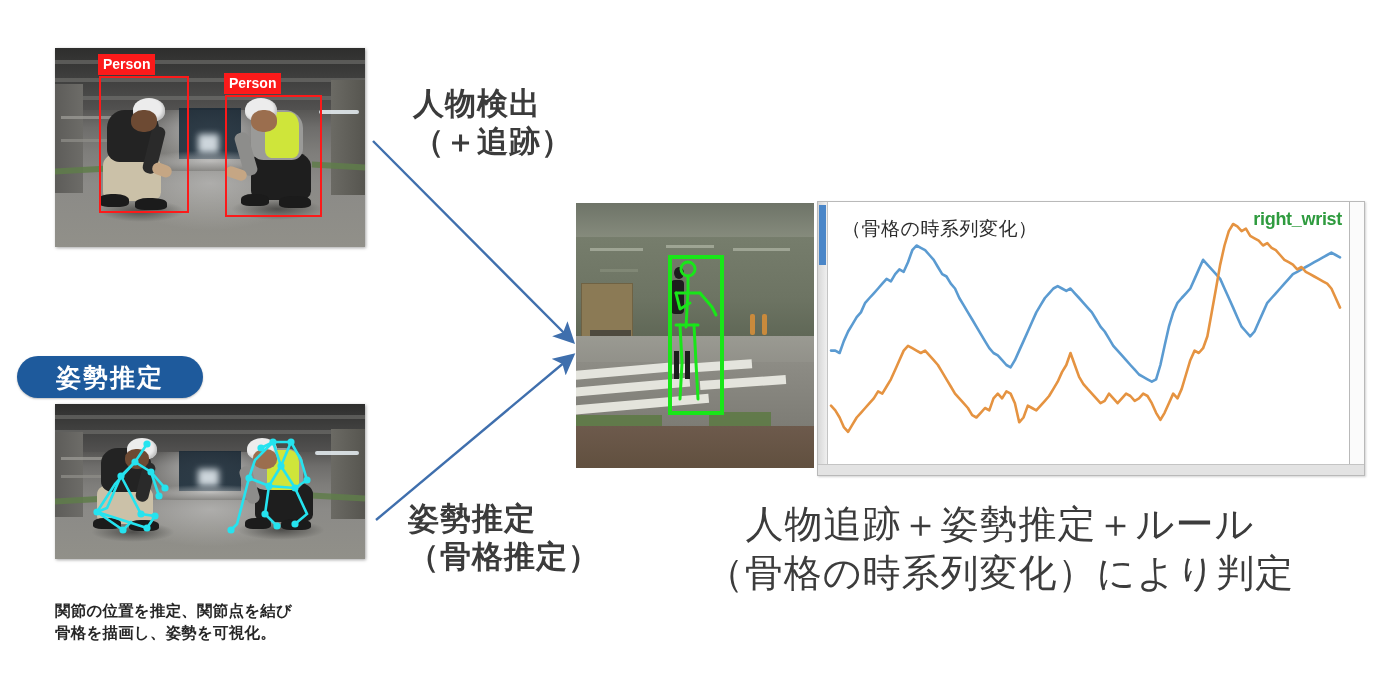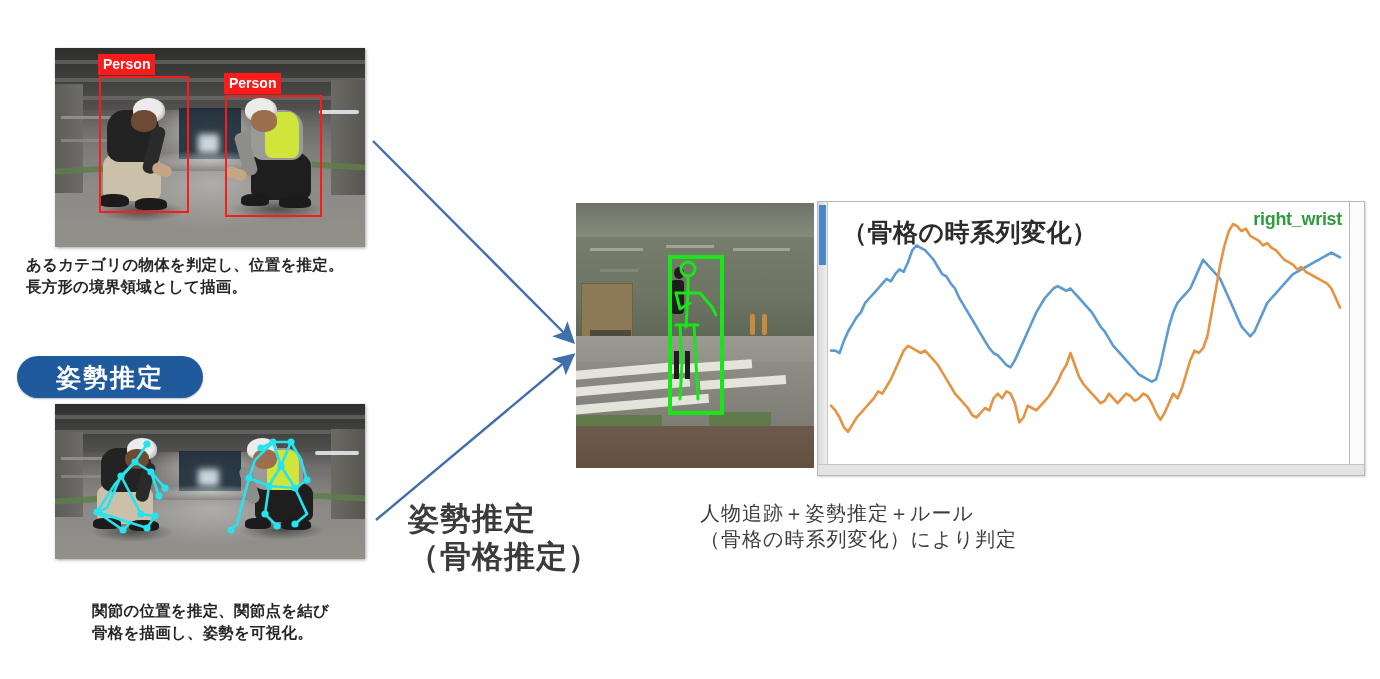--- a/index.html
+++ b/index.html
@@ -96,21 +96,21 @@
     position:absolute;
     font-size:15.5px;
     line-height:1.42;
     color:#262626;
     font-weight:700;
     letter-spacing:.2px;
     white-space:pre-line;
     z-index:4;
   }
   #cap-detect{left:26px;top:254px;}
-  #cap-pose{left:55px;top:600px;margin-left:37px;}
+  #cap-pose{left:55px;top:600px;}
 
   
   .midlabel{
     position:absolute;
     font-size:31px;
     font-weight:700;
     color:#3b3b3b;
     line-height:1.22;
     white-space:pre-line;
     letter-spacing:1px;
@@ -163,32 +163,33 @@
     background:linear-gradient(90deg,#d8d8d8,#efefef);border-right:1px solid #c4c4c4;z-index:4;}
   #chart-scroll-thumb{position:absolute;left:1px;top:3px;width:7px;height:60px;
     background:#4a86c8;z-index:5;}
   #chart-right-gutter{position:absolute;right:0;top:0;width:14px;height:100%;
     background:#fbfbfb;border-left:1px solid #b9b9b9;z-index:4;}
   #chart-bottom-gutter{position:absolute;left:0;bottom:0;width:100%;height:10px;
     background:#e3e3e3;border-top:1px solid #c4c4c4;z-index:4;}
   #chart-svg{position:absolute;left:9px;top:0;width:523px;height:263px;z-index:3;}
   #chart-overlay-text{
     position:absolute;left:24px;top:14px;
-    font-size:25px;font-weight:700;color:#2c2c2c;letter-spacing:.5px;
+    font-size:19px;font-weight:400;color:#2c2c2c;letter-spacing:.5px;
     z-index:6;white-space:nowrap;
   }
   #chart-legend{
     position:absolute;right:22px;top:7px;
     font-size:18px;font-weight:700;color:#2f9b3f;
     font-family:"Liberation Sans",sans-serif;
     z-index:6;letter-spacing:-.3px;
   }
   #right-footer{
     position:absolute;left:700px;top:500px;width:600px;
-    font-size:20px;font-weight:400;color:#3c3c3c;
+    text-align:center;
+    font-size:38px;font-weight:400;color:#3c3c3c;
     line-height:1.3;white-space:pre-line;letter-spacing:1px;
     z-index:5;
   }
 </style>
 </head>
 <body>
 
 <div class="stage">
 
 
@@ -236,22 +237,20 @@
       </div>
     </div>
 
     <div class="bbox" style="left:44px;top:28px;width:90px;height:137px"></div>
     <div class="bbox-label" style="left:43px;top:6px">Person</div>
 
     <div class="bbox" style="left:170px;top:47px;width:97px;height:122px"></div>
     <div class="bbox-label" style="left:169px;top:25px">Person</div>
   </div>
 
-  <div class="caption" id="cap-detect">あるカテゴリの物体を判定し、位置を推定。
-長方形の境界領域として描画。</div>
 
   <div class="badge" id="badge-pose">姿勢推定</div>
 
   <div class="photo" id="photo-pose">
     <div class="garage">
       <div class="ceil"></div>
       <div class="beam" style="left:0;top:7%;width:100%"></div>
       <div class="beam" style="left:0;top:17%;width:100%"></div>
       <div class="pillarL"></div>
       <div class="pillarR"></div>
@@ -350,20 +349,22 @@
   <svg id="arrows">
     <defs>
       <marker id="ah" markerWidth="9" markerHeight="9" refX="7.2" refY="4.5" orient="auto">
         <path d="M0,0 L9,4.5 L0,9 L2,4.5 Z" fill="#3f6fad"></path>
       </marker>
     </defs>
     <line x1="373" y1="141" x2="572" y2="341" stroke="#3f6fad" stroke-width="2.4" marker-end="url(#ah)"></line>
     <line x1="376" y1="520" x2="572" y2="356" stroke="#3f6fad" stroke-width="2.4" marker-end="url(#ah)"></line>
   </svg>
 
+  <div class="midlabel" id="label-detect">人物検出
+（＋追跡）</div>
   <div class="midlabel" id="label-pose">姿勢推定
 （骨格推定）</div>
 
 
   <div id="panel-video">
     <div class="cw">
       <div class="skyband"></div>
       <div class="bld"></div>
       <div class="bldline" style="left:6%;top:17%;width:22%"></div>
       <div class="bldline" style="left:38%;top:16%;width:20%"></div>

